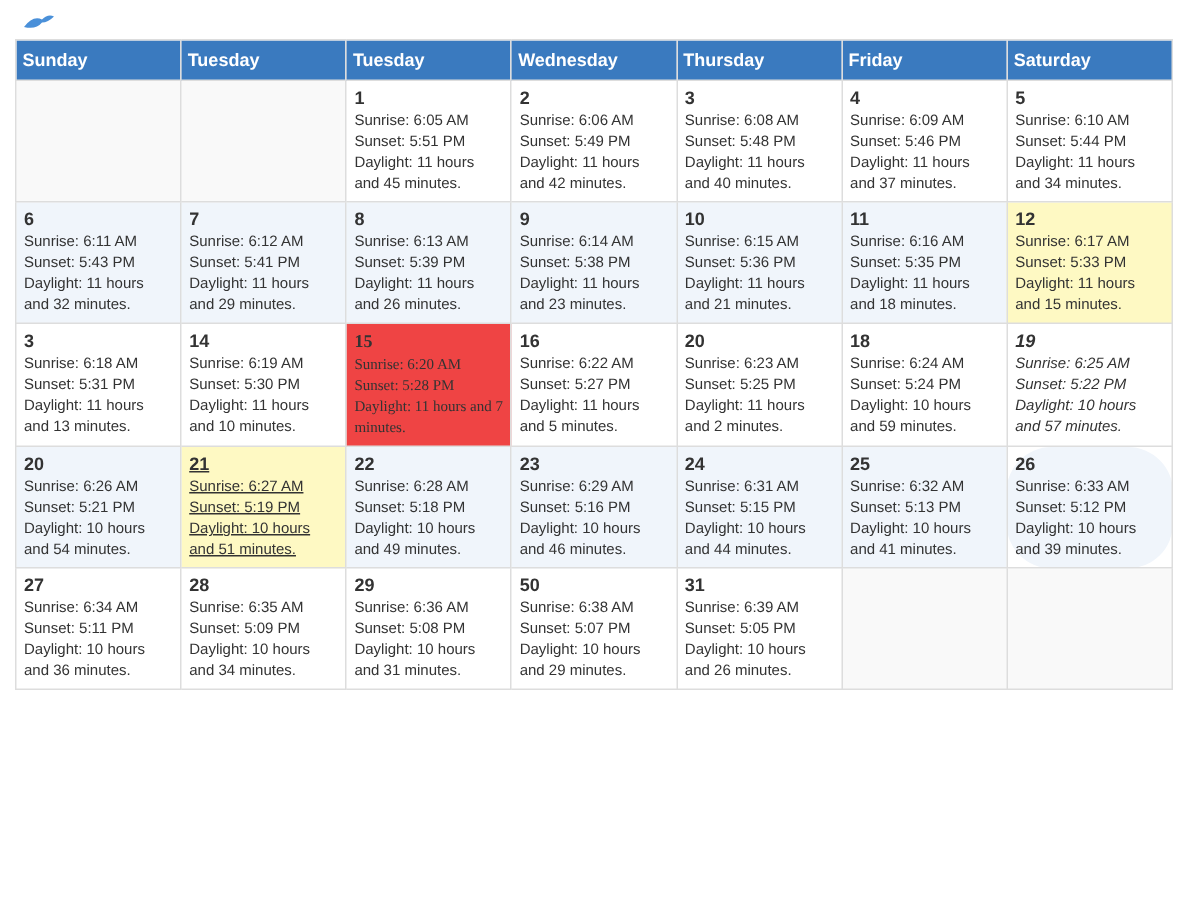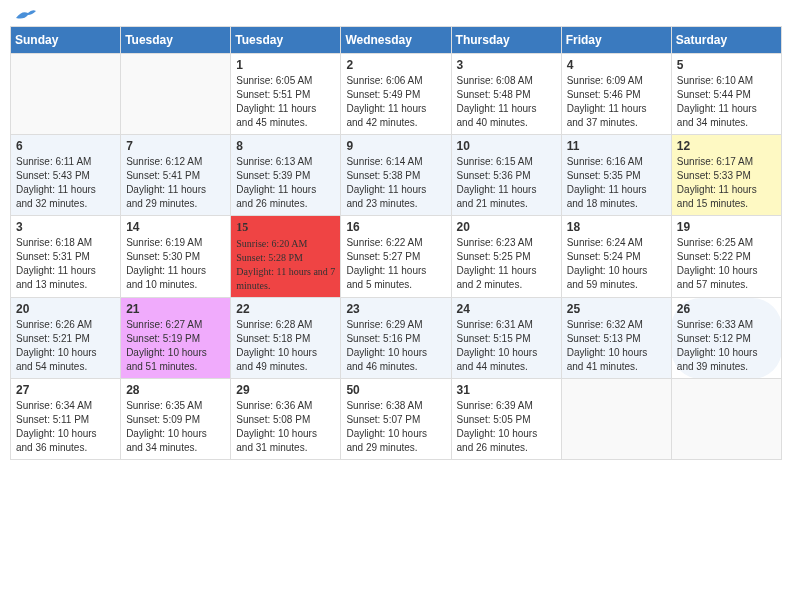--- a/index.html
+++ b/index.html
@@ -184,31 +184,31 @@
           <div class="day-info">Sunrise: 6:22 AM<br>Sunset: 5:27 PM<br>Daylight: 11 hours and 5 minutes.</div>
         </td>
         <td style="background-color: rgb(255, 255, 255);">
           <span class="day-number">20</span>
           <div class="day-info">Sunrise: 6:23 AM<br>Sunset: 5:25 PM<br>Daylight: 11 hours and 2 minutes.</div>
         </td>
         <td style="background-color: rgb(255, 255, 255);">
           <span class="day-number">18</span>
           <div class="day-info">Sunrise: 6:24 AM<br>Sunset: 5:24 PM<br>Daylight: 10 hours and 59 minutes.</div>
         </td>
-        <td style="background-color: rgb(255, 255, 255);">
+        <td style="background-color: rgb(255, 255, 255); font-style: italic;">
           <span class="day-number">19</span>
           <div class="day-info">Sunrise: 6:25 AM<br>Sunset: 5:22 PM<br>Daylight: 10 hours and 57 minutes.</div>
         </td>
       </tr>
       <tr>
         <td style="background-color: rgb(240, 245, 251);">
           <span class="day-number">20</span>
           <div class="day-info">Sunrise: 6:26 AM<br>Sunset: 5:21 PM<br>Daylight: 10 hours and 54 minutes.</div>
         </td>
-        <td style="background-color: #f0abfc;">
+        <td style="background-color: #fef9c3; text-decoration: underline;">
           <span class="day-number">21</span>
           <div class="day-info">Sunrise: 6:27 AM<br>Sunset: 5:19 PM<br>Daylight: 10 hours and 51 minutes.</div>
         </td>
         <td style="background-color: rgb(240, 245, 251);">
           <span class="day-number">22</span>
           <div class="day-info">Sunrise: 6:28 AM<br>Sunset: 5:18 PM<br>Daylight: 10 hours and 49 minutes.</div>
         </td>
         <td style="background-color: rgb(240, 245, 251);">
           <span class="day-number">23</span>
           <div class="day-info">Sunrise: 6:29 AM<br>Sunset: 5:16 PM<br>Daylight: 10 hours and 46 minutes.</div>

